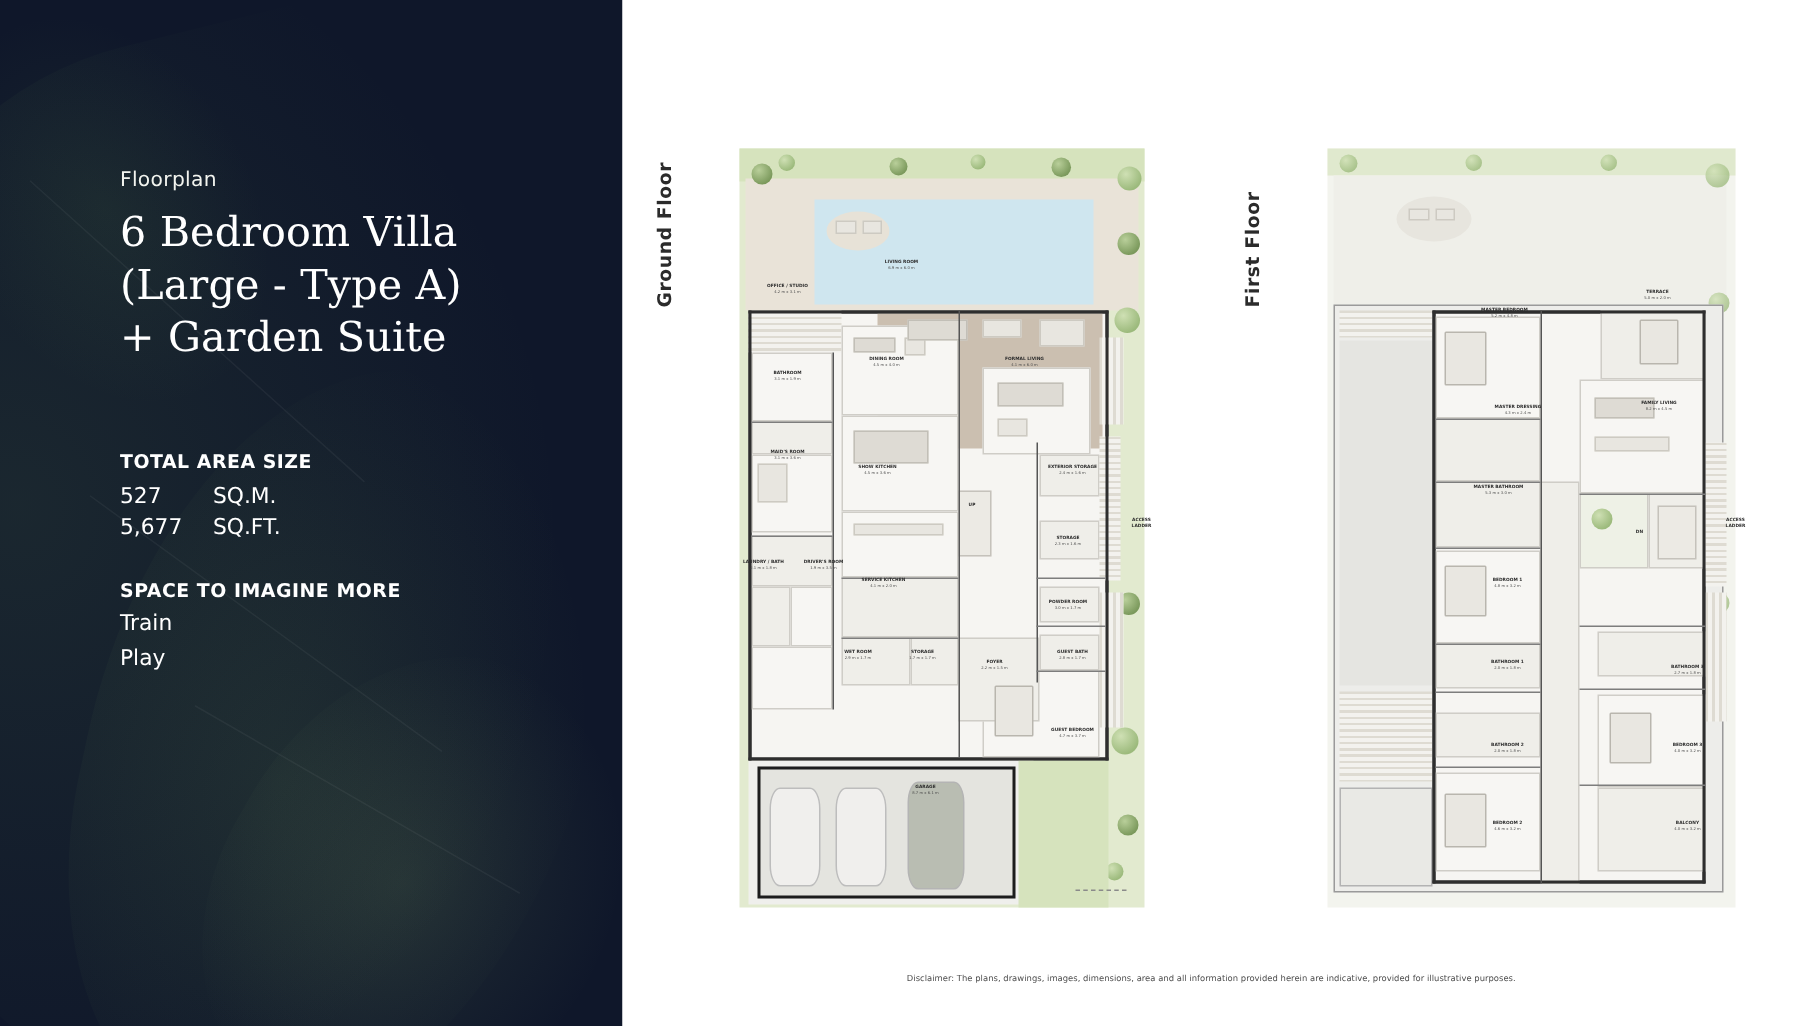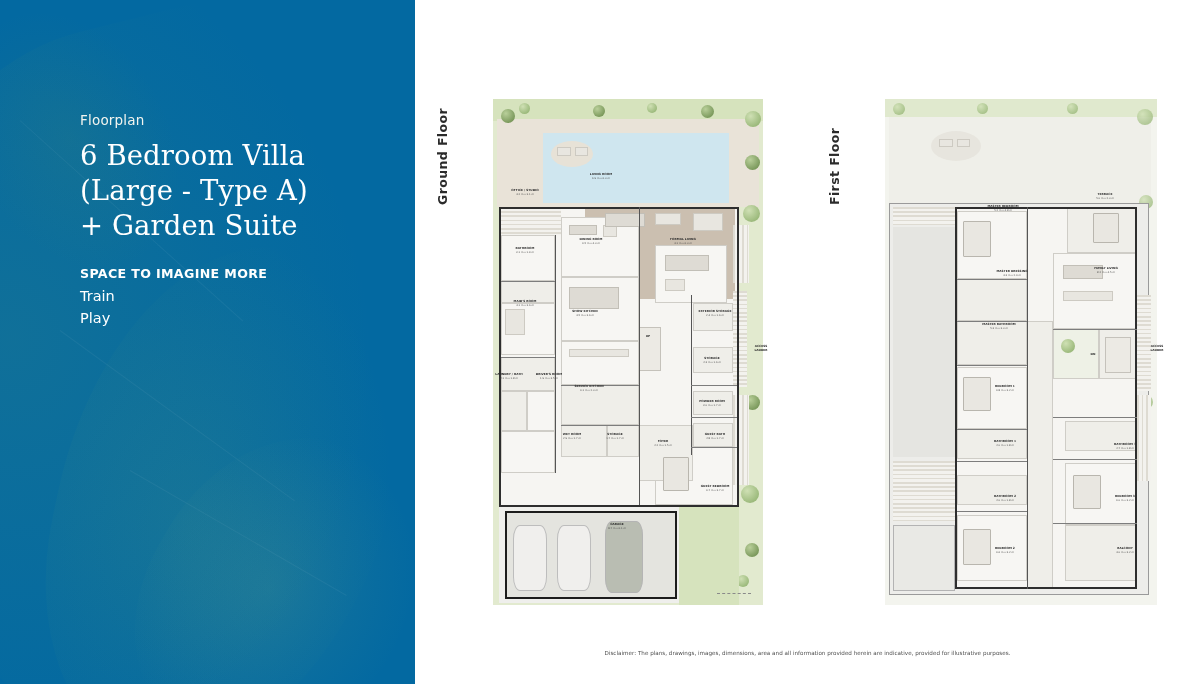--- a/index.html
+++ b/index.html
@@ -11,21 +11,21 @@
     font-family: "Liberation Sans", sans-serif;
     overflow: hidden;
     position: relative;
   }
 
   
   .left-panel {
     position: absolute;
     left: 0; top: 0;
     width: 415px; height: 684px;
-    background: #0369a1;
+    background: #0f172a;
     overflow: hidden;
   }
   .leaf {
     position: absolute;
     border-radius: 50% 0 50% 50%;
     background: rgba(255,255,255,0.035);
     pointer-events: none;
   }
   .leaf-1 {
     width: 520px; height: 700px;
@@ -226,20 +226,33 @@
   <div class="vein" style="left:20px; top:120px; width:300px; transform:rotate(42deg);"></div>
   <div class="vein" style="left:60px; top:330px; width:290px; transform:rotate(36deg);"></div>
   <div class="vein" style="left:130px; top:470px; width:250px; transform:rotate(30deg);"></div>
 
   <div class="left-content">
     <div class="kicker">Floorplan</div>
     <h1 class="headline">6 Bedroom Villa
 (Large - Type A)
 + Garden Suite</h1>
 
+    <div class="area-block">
+      <div class="section-label">TOTAL AREA SIZE</div>
+      <div class="area-rows">
+        <div class="area-row">
+          <span class="area-value">527</span>
+          <span class="area-unit">SQ.M.</span>
+        </div>
+        <div class="area-row">
+          <span class="area-value">5,677</span>
+          <span class="area-unit">SQ.FT.</span>
+        </div>
+      </div>
+    </div>
 
     <div class="imagine-block">
       <div class="section-label">SPACE TO IMAGINE MORE</div>
       <div class="imagine-list">
         <div>Train</div>
         <div>Play</div>
       </div>
     </div>
   </div>
 </div>

